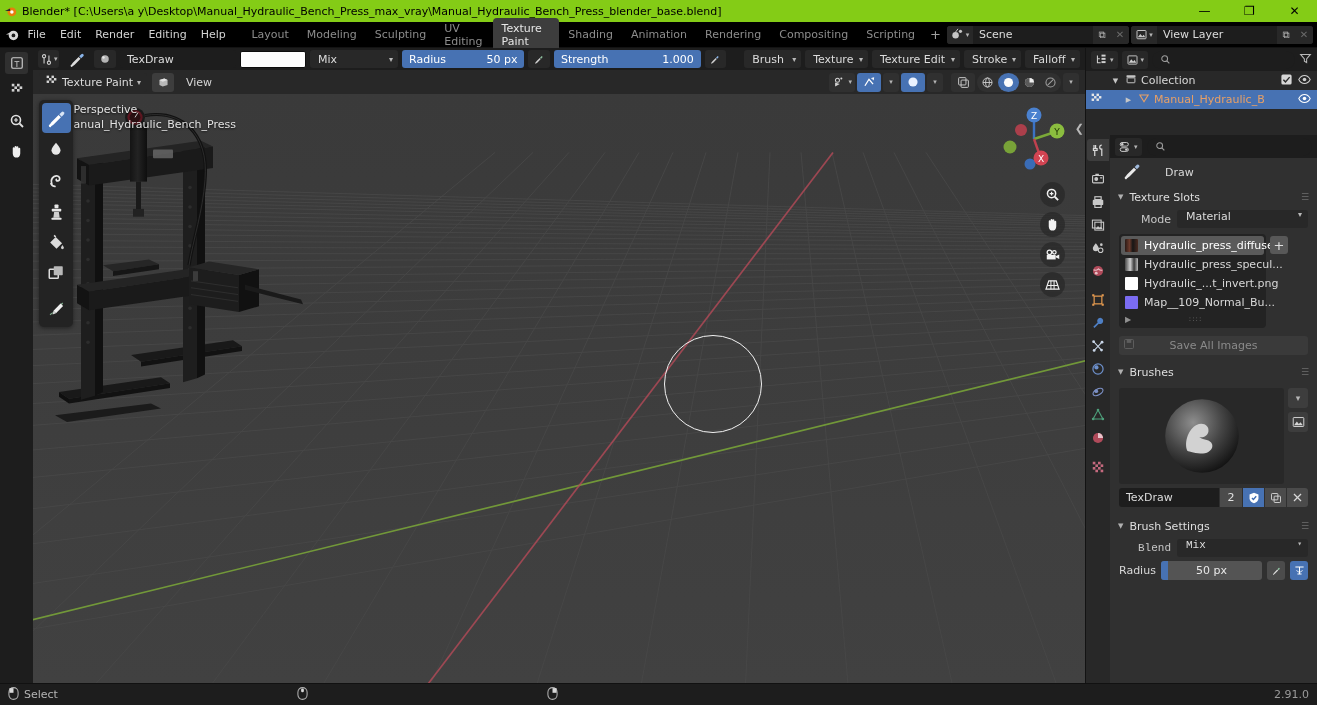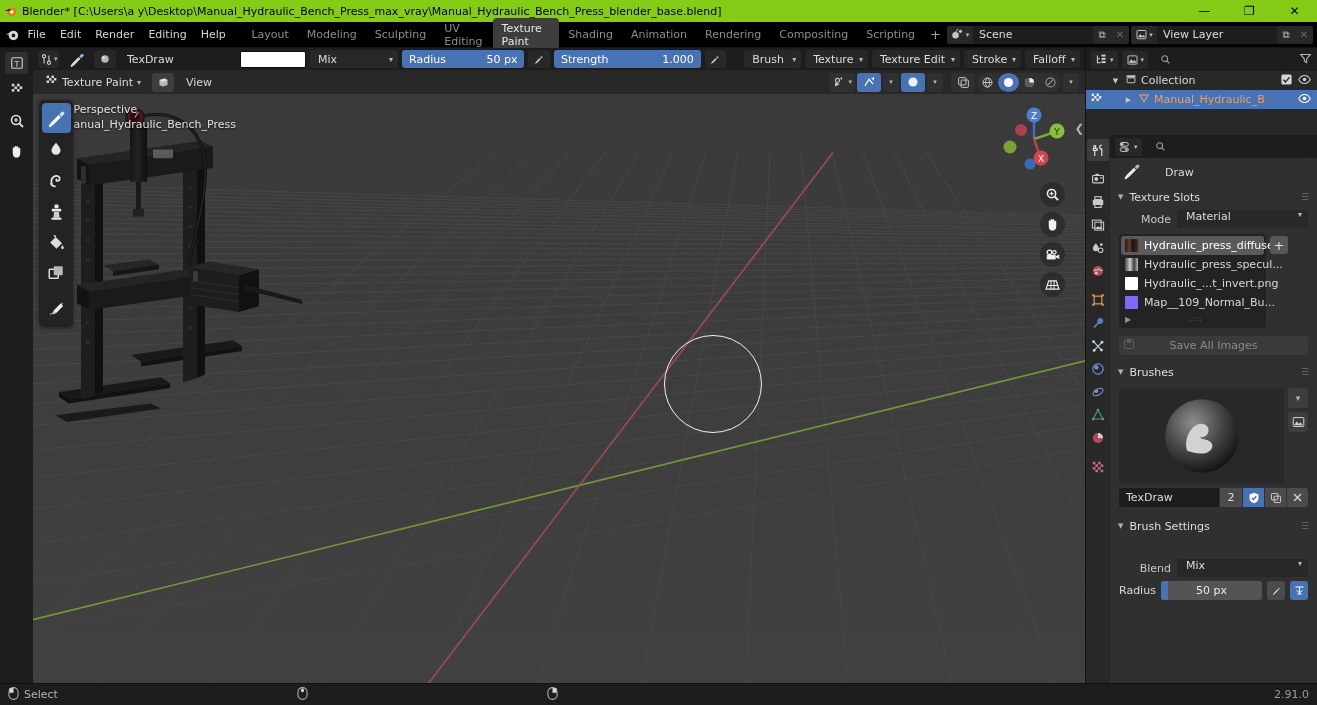--- a/index.html
+++ b/index.html
@@ -1066,21 +1066,21 @@
                 <path d="M2.5 2.5 L11.5 11.5 M11.5 2.5 L2.5 11.5" stroke="#d8d8d8" stroke-width="1.6"></path>
               </svg>
             </div>
           </div>
 
           <div class="panel-hdr" style="margin-top:8px;">
             <span class="tri">▼</span>
             <span>Brush Settings</span>
             <span class="grip">☰</span>
           </div>
-          <div class="row" style="margin-top:20px;">
+          <div class="row" style="margin-top:0;font-family:Liberation Mono, monospace;">
             <span class="rlabel">Blend</span>
             <div class="rctl sel-enum">
               <span>Mix</span>
               <span class="chev">▾</span>
             </div>
           </div>
           <div class="radius-row">
             <span class="rlabel">Radius</span>
             <div class="rad-slider">
               <span class="rad-fill"></span>

